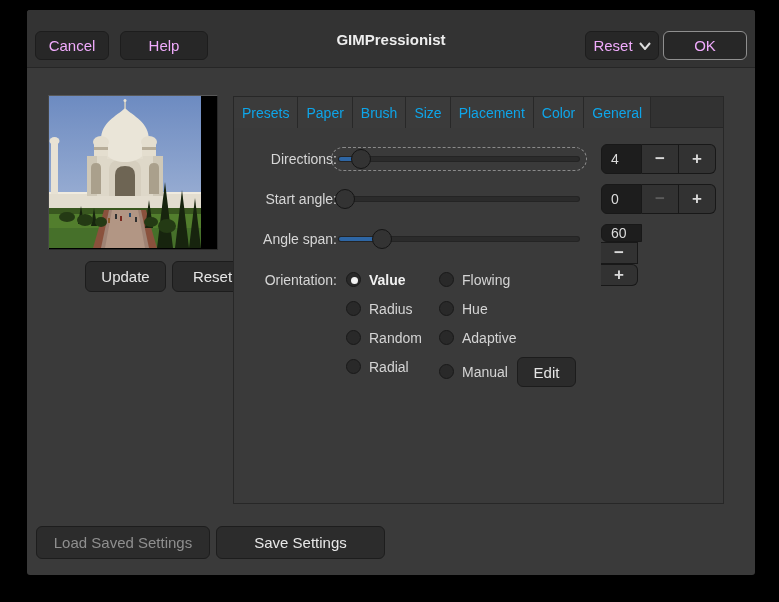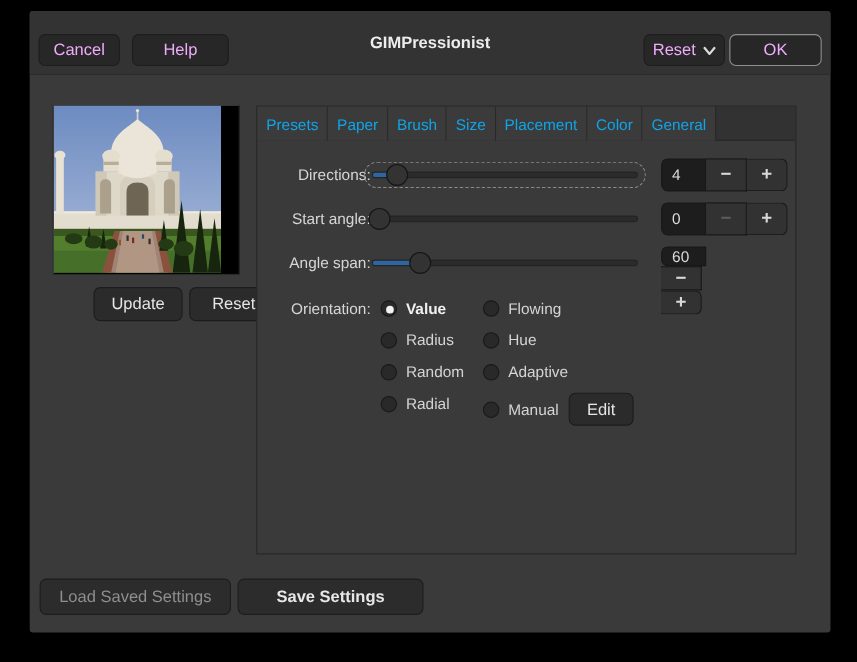--- a/index.html
+++ b/index.html
@@ -42,32 +42,32 @@
   .slider.focused::after { content:""; position:absolute; left:-6px; right:-6px; top:-2px; bottom:-2px; border:1px dashed #8a8a8a; border-radius:12px; pointer-events:none; }
 
   
   .spin { position:absolute; left:367px; height:30px; display:flex; }
   .spin-entry { width:41px; height:30px; background:#1d1d1d; border:1px solid #181818; border-radius:6px 0 0 6px; color:#dcdcdc; font-size:14px; display:flex; align-items:center; padding-left:9px; }
   .spin-btn { width:37px; height:30px; background:#323232; border:1px solid #181818; border-left:none; color:#d9d9d9; font-size:17px; font-weight:bold; display:flex; align-items:center; justify-content:center; }
   .spin-btn.plus { border-radius:0 6px 6px 0; }
   .spin-btn.disabled { color:#5c5c5c; }
 
   
-  .radio-item { position:absolute; display:flex; align-items:flex-end; gap:8px; height:16px; }
+  .radio-item { position:absolute; display:flex; align-items:flex-start; gap:8px; height:16px; }
   .radio { width:15px; height:15px; border-radius:50%; background:#292929; border:1px solid #191919; position:relative; flex:0 0 auto; }
   .radio.selected::after { content:""; position:absolute; left:4px; top:4px; width:7px; height:7px; border-radius:50%; background:#f2f2f2; }
   .radio-label { color:#d4d4d4; font-size:14px; white-space:nowrap; }
   .radio-label.bold { color:#f0f0f0; font-weight:bold; }
 
   .edit-btn { position:absolute; left:283px; top:229px; width:59px; height:30px; background:#2b2b2b; border:1px solid #1c1c1c; border-radius:6px; color:#e5e5e5; font-size:15px; display:flex; align-items:center; justify-content:center; }
 
   
   .ft-btn { position:absolute; top:516px; height:33px; background:#2c2c2c; border:1px solid #1d1d1d; border-radius:6px; font-size:15px; display:flex; align-items:center; justify-content:center; color:#e8e8e8; }
   .ft-load { left:9px; width:174px; color:#8f8f8f; }
-  .ft-save { left:189px; width:169px;font-weight:bold; }
+  .ft-save { left:189px; width:169px; }
 </style>
 </head>
 <body>
 
 <div class="stage">
   <div class="dialog">
 
     <div class="titlebar">
       <div class="dlg-title">GIMPressionist</div>
       <button class="tb-btn tb-cancel">

